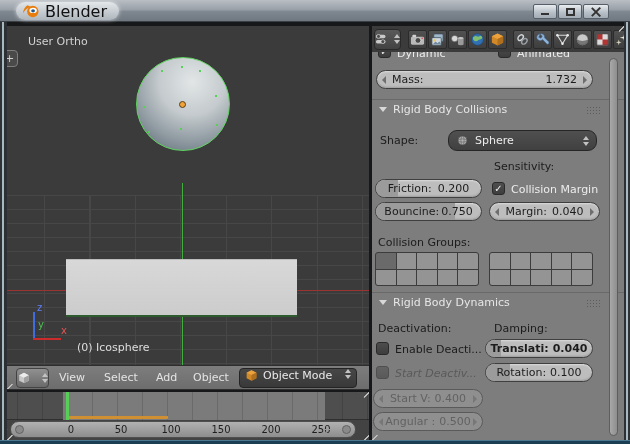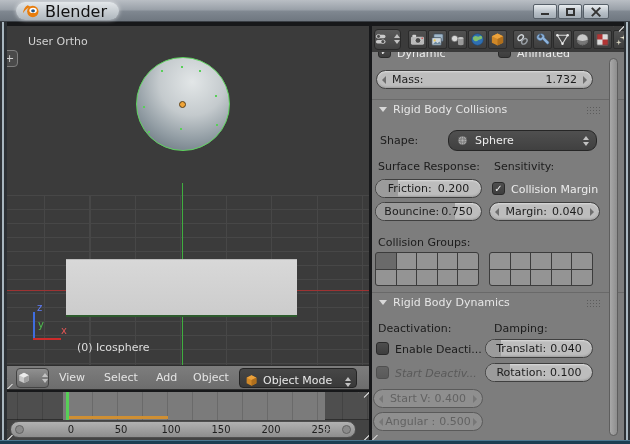--- a/index.html
+++ b/index.html
@@ -60,21 +60,21 @@
   #vp-object-info { position:absolute; left:70px; top:315px; color:#dedede; }
 
   
   #vp-header { position:absolute; left:7px; top:365px; width:362px; height:25px;
     background:linear-gradient(#7d7d7d,#6d6d6d); border-top:1px solid #2e2e2e; border-bottom:1px solid #2e2e2e; }
   #vp-editor-btn { position:absolute; left:9px; top:2px; width:33px; height:20px; border-radius:4px;
     background:linear-gradient(#909090,#6a6a6a); border:1px solid #434343; display:flex; align-items:center; justify-content:center; gap:2px; }
   .menu-item { position:absolute; top:5px; color:#e4e4e4;text-align:center; }
   #menu-view { left:52px; } #menu-select { left:97px; } #menu-add { left:149px; } #menu-object { left:186px; }
   #mode-dropdown { position:absolute; left:232px; top:2px; width:118px; height:20px; border-radius:4px;
-    background:linear-gradient(#474747,#393939); border:1px solid #242424; display:flex; align-items:flex-end; gap:5px; padding:0 5px; color:#e8e8e8; }
+    background:linear-gradient(#474747,#393939); border:1px solid #242424; display:flex; align-items:flex-start; gap:5px; padding:0 5px; color:#e8e8e8; }
   .updown { display:flex; flex-direction:column; gap:2px; margin-left:auto; }
   .updown i { width:0; height:0; border-left:3.5px solid transparent; border-right:3.5px solid transparent; }
   .updown .up { border-bottom:4px solid #c2c2c2; } .updown .dn { border-top:4px solid #c2c2c2; }
 
   
   #timeline { position:absolute; left:7px; top:392px; width:362px; height:48px; background:#434343; overflow:hidden; }
   #tl-strip { position:absolute; left:0; top:0; width:362px; height:28px; background:#4e4e4e; border-bottom:1px solid #303030; }
   #tl-range { position:absolute; left:56px; top:0; width:262px; height:28px; background:#7b7b7b; }
   #tl-lines { position:absolute; left:0; top:0; width:362px; height:28px;
     background:repeating-linear-gradient(90deg,rgba(0,0,0,.14) 0 1px,transparent 1px 25px); background-position:10px 0; }
@@ -385,21 +385,20 @@
             <ellipse cx="8" cy="8" rx="2" ry="5.5" fill="none" stroke="#5e5e5e" stroke-width=".7"></ellipse>
             <circle cx="8" cy="8" r="5.5" fill="none" stroke="#474747" stroke-width=".8"></circle>
           </svg>
         <span>Sphere</span>
         <span class="updown">
             <i class="up"></i>
             <i class="dn"></i>
           </span>
       </div>
 
-      <span class="plabel" style="left:6px;top:108px;">Surface Response:</span>
       <span class="plabel" style="left:122px;top:108px;">Sensitivity:</span>
 
       <div class="pill" style="left:3px;top:127px;width:107px;">
         <div class="fill" style="width: 21%;"></div>
         <span class="txt">
           <span>Friction:</span>
           <span>0.200</span>
         </span>
       </div>
       <div class="cb" style="left:120px;top:130px;">✓</div>
@@ -454,21 +453,21 @@
         <span class="grip"></span>
       </div>
 
       <span class="plabel" style="left:6px;top:270px;">Deactivation:</span>
       <span class="plabel" style="left:122px;top:270px;">Damping:</span>
 
       <div class="cb" style="left:4px;top:290px;"></div>
       <span class="plabel" style="left:23px;top:291px;">Enable Deacti...</span>
       <div class="pill" style="left:113px;top:287px;width:108px;">
         <div class="fill" style="width: 14%;"></div>
-        <span class="txt" style="gap:4px;">
+        <span class="txt" style="gap:4px;font-weight:bold;">
           <span>Translati:</span>
           <span>0.040</span>
         </span>
       </div>
 
       <div class="cb dim" style="left:4px;top:314px;"></div>
       <span class="plabel dim" style="left:23px;top:315px;font-style:italic;">Start Deactiv...</span>
       <div class="pill" style="left:113px;top:311px;width:108px;">
         <div class="fill" style="width: 23%;"></div>
         <span class="txt" style="gap:4px;">

